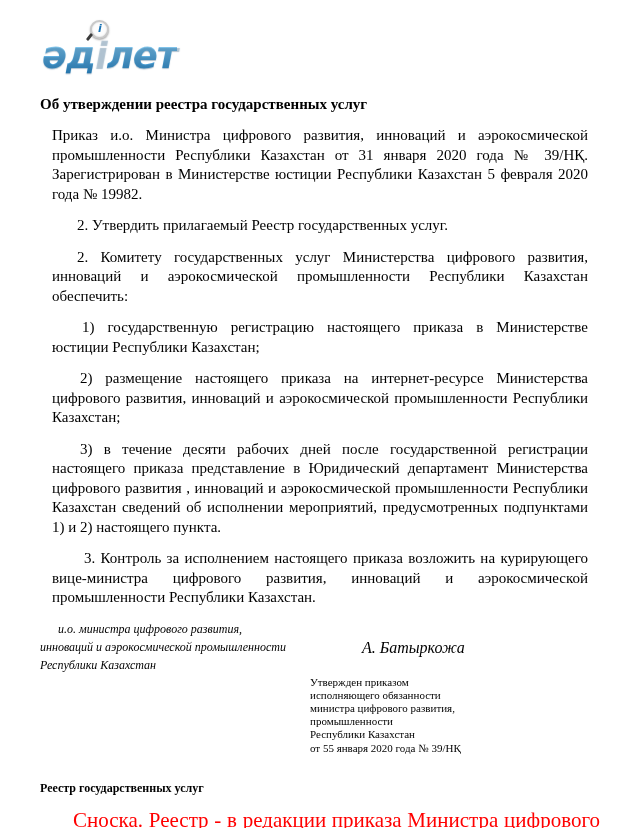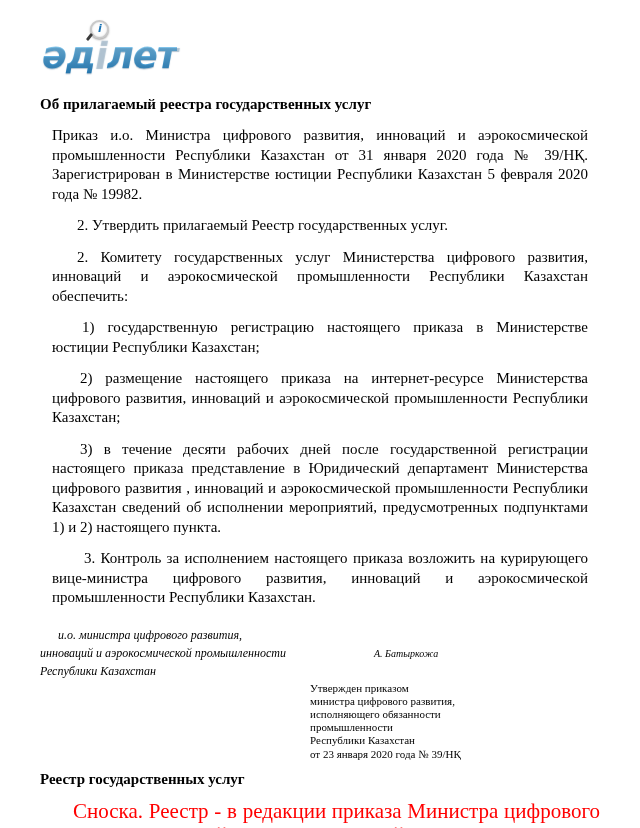--- a/index.html
+++ b/index.html
@@ -93,51 +93,51 @@
   }
   .ind-25 { text-indent: 25px; }
   .ind-28 { text-indent: 28px; }
   .ind-30 { text-indent: 30px; }
   .ind-32 { text-indent: 32px; }
   .ind-33 { text-indent: 33px; }
 
   
   .signature {
     position: relative;
-    margin-top: 18px;
+    margin-top: 12px;
     font-style: italic;
     font-size: 12px;
     line-height: 18px;
   }
   .sig-line { white-space: nowrap; }
   .sig-line.first { text-indent: 18px; }
   .sig-name {
     position: absolute;
-    left: 334px;
+    left: 322px;
     top: 19px;
     font-style: italic;
-    font-size: 10px;
+    font-size: 16px;
     white-space: nowrap;
   }
 
   
   .approval {
     width: 240px;
     margin: 2px 50px 0 auto;
     text-align: left;
     font-size: 11px;
     line-height: 13.2px;
   }
 
   
   .registry-heading {
-    font-size: 15px;
+    font-size: 12px;
     line-height: 20px;
     font-weight: bold;
-    margin: 8px 0 0 0;
+    margin: 23px 0 0 0;
   }
   .footnote {
     margin-top: 10px;
     color: #ff0000;
     font-size: 21px;
     line-height: 24px;
     text-align: justify;
   }
 </style>
 </head>
@@ -147,44 +147,44 @@
 
   <div class="logo">
     <span class="logo-text"><span>әд</span><span class="logo-i-wrap"><span>і</span><span class="glass">
             <span class="glass-letter">і</span>
             <span class="glass-handle"></span>
           </span></span><span>лет</span></span>
   </div>
 
   <div class="content">
 
-    <h1 class="doc-title">Об прилагаемый реестра государственных услуг</h1>
+    <h1 class="doc-title">Об утверждении реестра государственных услуг</h1>
 
     <p class="para">Приказ и.о. Министра цифрового развития, инноваций и аэрокосмической промышленности Республики Казахстан от 31 января 2020 года № 39/НҚ. Зарегистрирован в Министерстве юстиции Республики Казахстан 5 февраля 2020 года № 19982.</p>
     <p class="para ind-25">2. Утвердить прилагаемый Реестр государственных услуг.</p>
     <p class="para ind-25">2. Комитету государственных услуг Министерства цифрового развития, инноваций и аэрокосмической промышленности Республики Казахстан обеспечить:</p>
     <p class="para ind-30">1) государственную регистрацию настоящего приказа в Министерстве юстиции Республики Казахстан;</p>
     <p class="para ind-28">2) размещение настоящего приказа на интернет-ресурсе Министерства цифрового развития, инноваций и аэрокосмической промышленности Республики Казахстан;</p>
     <p class="para ind-28">3) в течение десяти рабочих дней после государственной регистрации настоящего приказа представление в Юридический департамент Министерства цифрового развития , инноваций и аэрокосмической промышленности Республики Казахстан сведений об исполнении мероприятий, предусмотренных подпунктами 1) и 2) настоящего пункта.</p>
     <p class="para ind-32">3. Контроль за исполнением настоящего приказа возложить на курирующего вице-министра цифрового развития, инноваций и аэрокосмической промышленности Республики Казахстан.</p>
 
     <div class="signature">
       <div class="sig-line first">и.о. министра цифрового развития,</div>
       <div class="sig-line">инноваций и аэрокосмической промышленности</div>
       <div class="sig-line">Республики Казахстан</div>
       <div class="sig-name">А. Батыркожа</div>
     </div>
 
     <div class="approval">
       <div>Утвержден приказом</div>
+      <div>исполняющего обязанности</div>
       <div>министра цифрового развития,</div>
-      <div>исполняющего обязанности</div>
       <div>промышленности</div>
       <div>Республики Казахстан</div>
-      <div>от 23 января 2020 года № 39/НҚ</div>
+      <div>от 55 января 2020 года № 39/НҚ</div>
     </div>
 
     <h2 class="registry-heading">Реестр государственных услуг</h2>
 
     <p class="footnote ind-33">Сноска. Реестр - в редакции приказа Министра цифрового развития, инноваций и аэрокосмической промышленности РК от 19.03.2024 № 171/НҚ (порядок введение в действие см. п. 4); с изменениями, внесенными приказами Министра цифрового</p>
 
   </div>
 </div>
 
 </body></html>

